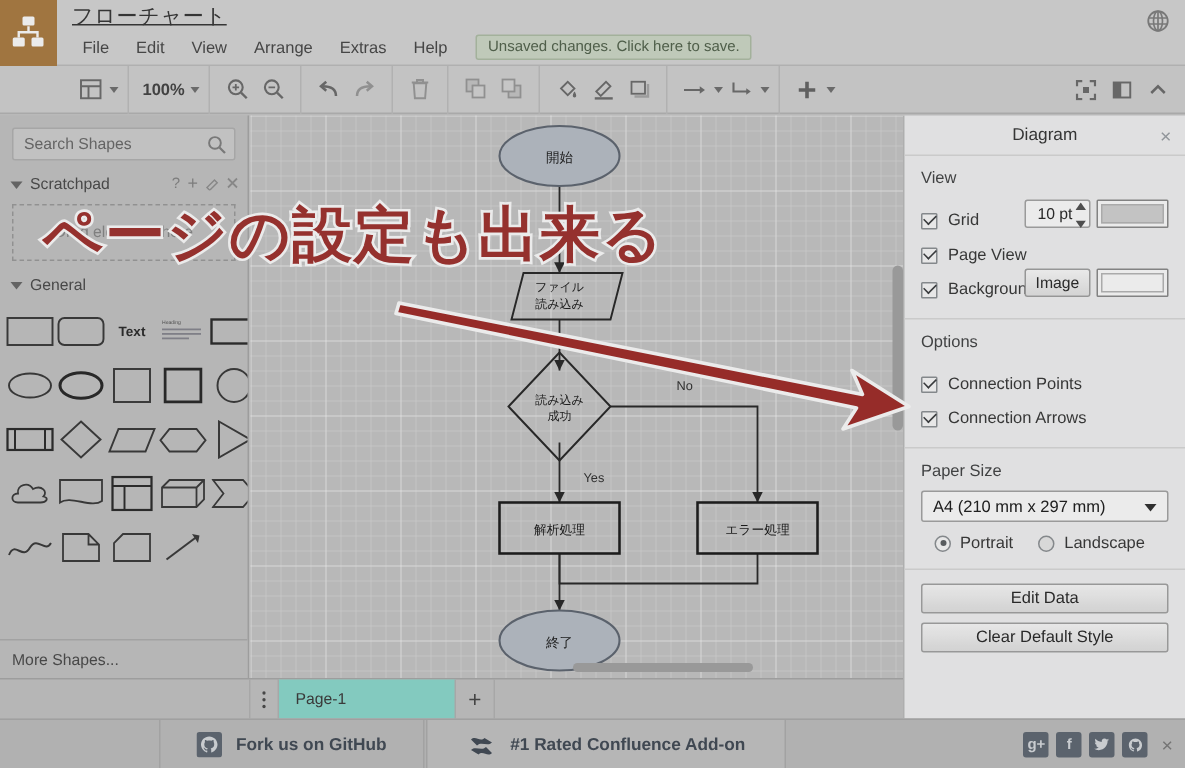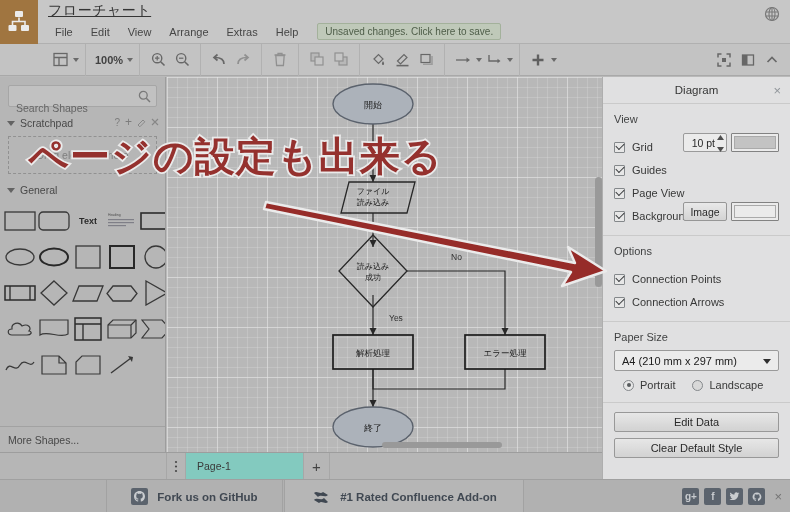--- a/index.html
+++ b/index.html
@@ -74,21 +74,20 @@
     overflow: hidden;
   }
   .search-wrap {
     margin: 8px 8px 6px 8px; height: 22px; background: #d2d2d2;
     border: 1px solid #b4b4b4; border-radius: 2px; position: relative;
   }
   .search-wrap input {
     width: 100%; height: 100%; border: 0; background: transparent;
     font-size: 10.5px; color: #555; padding: 0 22px 0 7px; outline: none;
     font-family: "Liberation Sans", sans-serif;
-    margin-top: 12px;
   }
   .search-wrap input::placeholder { color: #6d6d6d; }
   .search-ico { position: absolute; right: 5px; top: 4px; opacity: .6; }
   .sec-head {
     display: flex; align-items: center; height: 20px; padding: 0 7px;
     font-size: 10.5px; color: #4e4e4e; position: relative;
   }
   .tri { width: 0; height: 0; border-left: 4px solid transparent; border-right: 4px solid transparent;
          border-top: 5px solid #5c5c5c; margin-right: 5px; opacity: .85; }
   .sec-actions { position: absolute; right: 6px; top: 2px; display: flex; gap: 5px; align-items: center; opacity: .55; }
@@ -703,24 +702,20 @@
             <svg width="7" height="5" viewBox="0 0 7 5">
                 <path d="M3.5 5 L0 0 L7 0 Z" fill="#555"></path>
               </svg>
           </div>
         </div>
         <div class="swatch">
           <div class="swatch-in" style="background:#d4d4d4;"></div>
         </div>
       </div>
 
-      <div class="row">
-        <div class="cb on"></div>
-        <span class="row-label">Guides</span>
-      </div>
 
       <div class="row">
         <div class="cb on"></div>
         <span class="row-label">Page View</span>
       </div>
 
       <div class="row">
         <div class="cb on"></div>
         <span class="row-label">Background</span>
         <div class="imgbtn">

